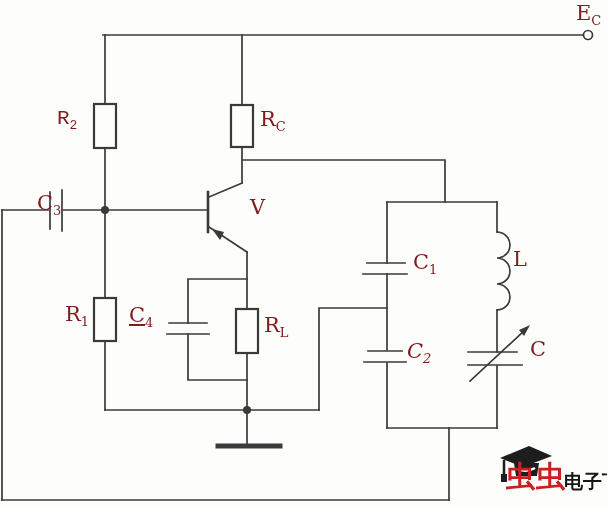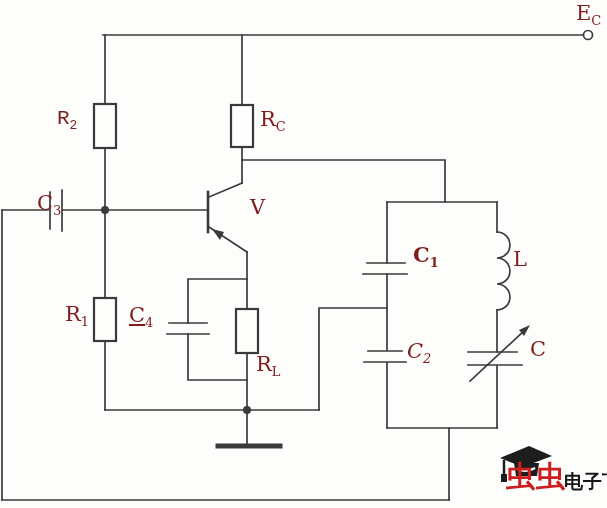--- a/index.html
+++ b/index.html
@@ -103,22 +103,22 @@
     </g>
   </svg>
 
   <span class="lbl" style="left:576px;top:3px;"><span>E</span><sub>C</sub></span>
   <span class="lbl" style="left:57px;top:108px;font-family:Liberation Mono, monospace;"><span>R</span><sub>2</sub></span>
   <span class="lbl" style="left:260px;top:109px;text-align:right;"><span>R</span><sub>C</sub></span>
   <span class="lbl" style="left:37px;top:155px;margin-top:38px;"><span>C</span><sub>3</sub></span>
   <span class="lbl" style="left:250px;top:197px;"><span>V</span></span>
   <span class="lbl" style="left:53px;top:304px;margin-left:12px;"><span>R</span><sub>1</sub></span>
   <span class="lbl" style="left:129px;top:305px;text-decoration:underline;"><span>C</span><sub>4</sub></span>
-  <span class="lbl" style="left:256px;top:315px;margin-top:39px;"><span>R</span><sub>L</sub></span>
-  <span class="lbl" style="left:413px;top:244px;font-weight:bold;"><span>C</span><sub>1</sub></span>
+  <span class="lbl" style="left:264px;top:315px;"><span>R</span><sub>L</sub></span>
+  <span class="lbl" style="left:413px;top:252px;"><span>C</span><sub>1</sub></span>
   <span class="lbl" style="left:407px;top:341px;font-style:italic;"><span>C</span><sub>2</sub></span>
   <span class="lbl" style="left:513px;top:249px;"><span>L</span></span>
   <span class="lbl" style="left:530px;top:339px;"><span>C</span></span>
 
   <div id="watermark">
     <svg id="wm-cap" width="64" height="42" viewBox="0 0 64 42">
       <polygon points="8,15 37,3 60,13 31,24" fill="#1d1d1d"></polygon>
       <polygon points="22,20 47,20 45,33 24,33" fill="#1d1d1d"></polygon>
       <path d="M26 26 Q34 30 43 25" stroke="#ffffff" stroke-width="2.5" fill="none"></path>
       <path d="M12 17 V32" stroke="#1d1d1d" stroke-width="2.5" fill="none"></path>

